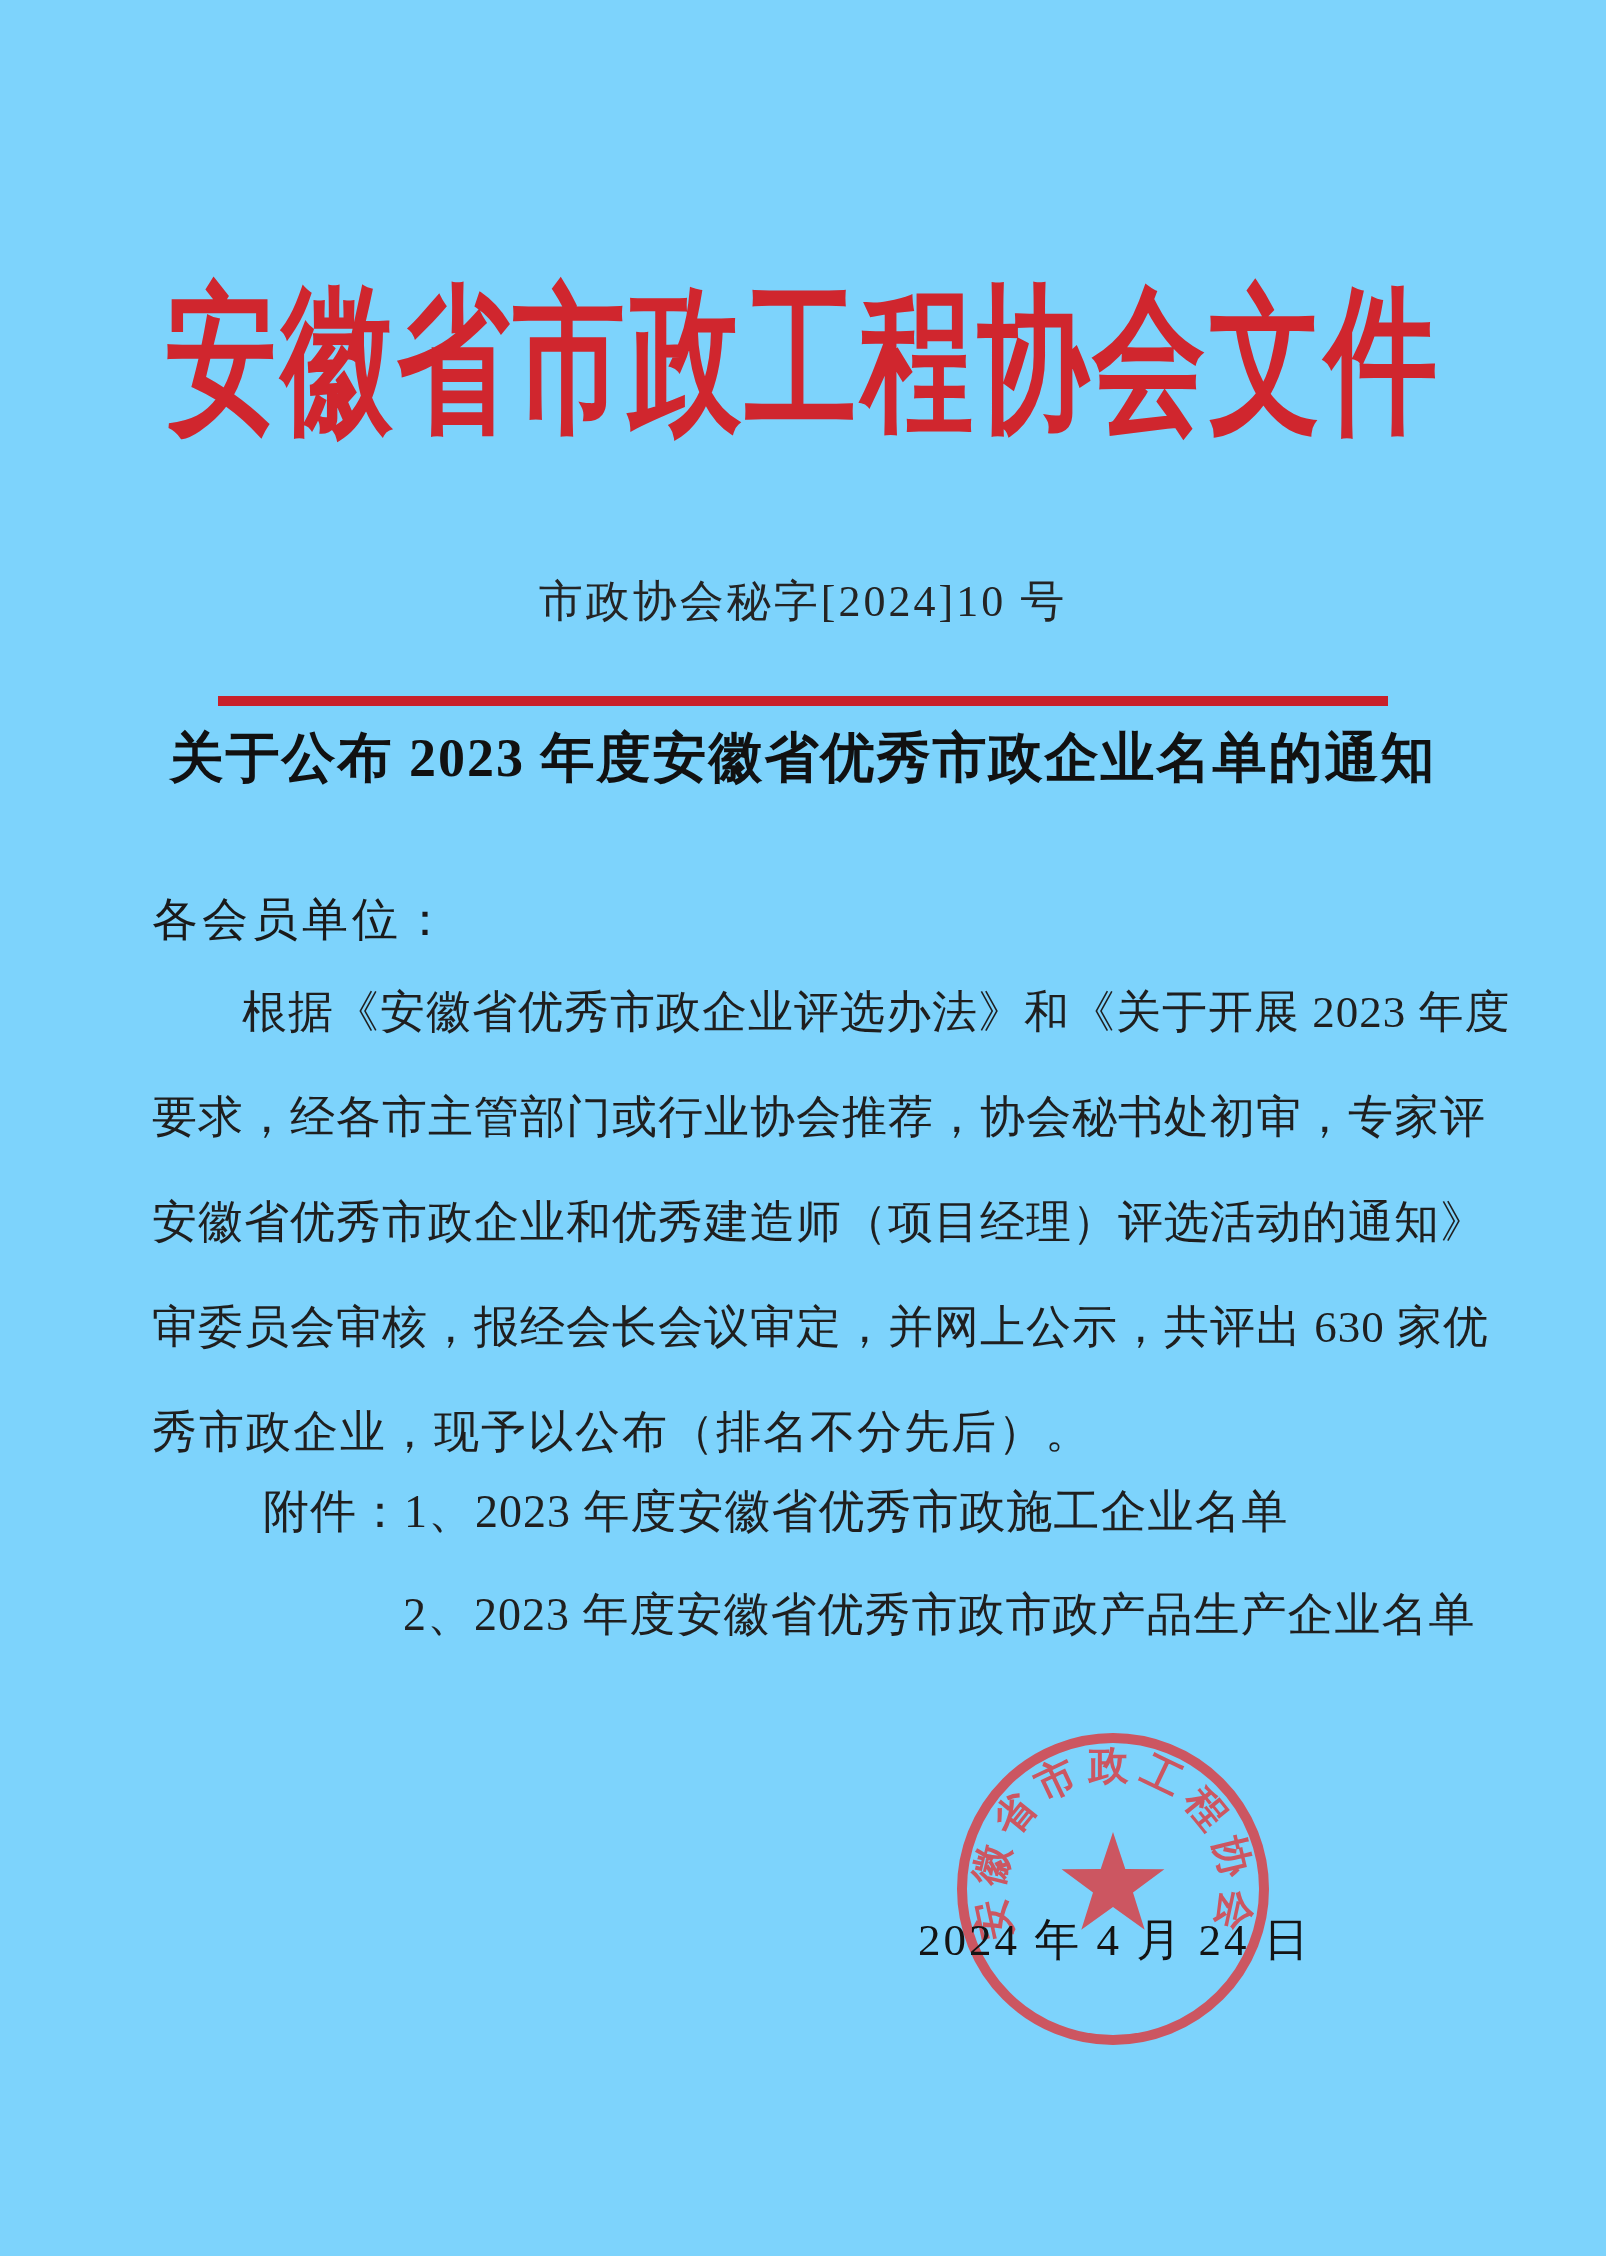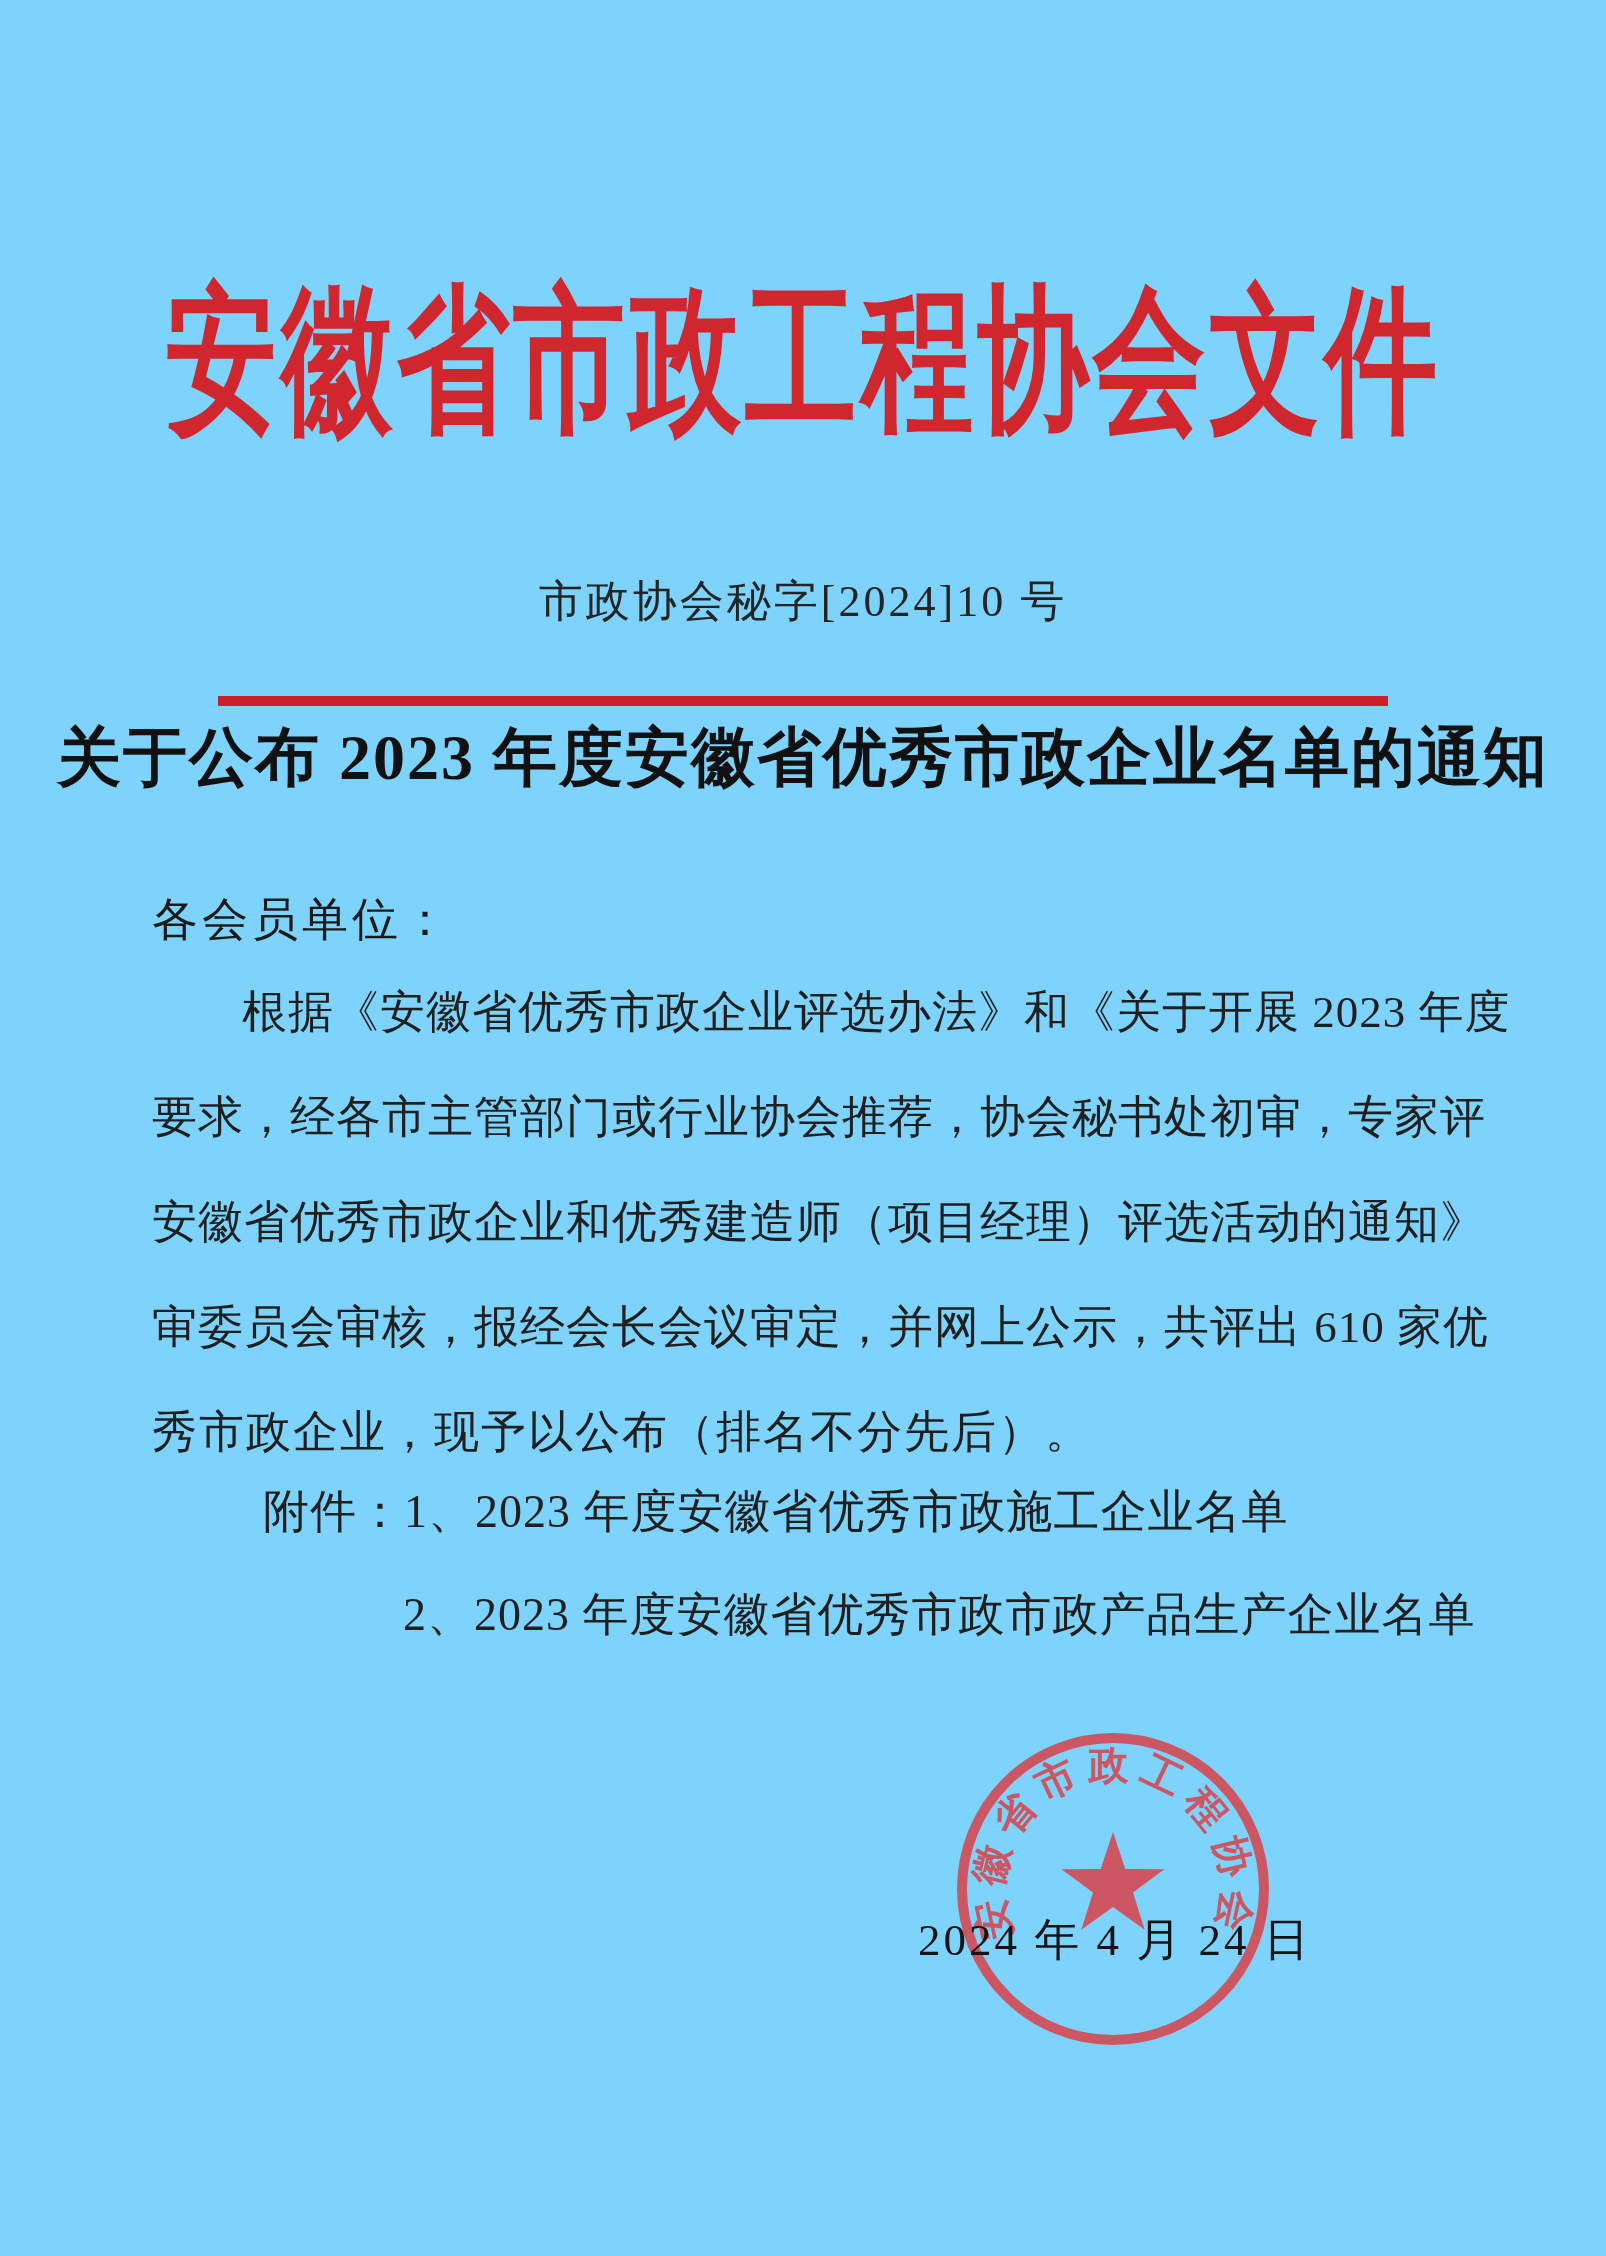--- a/index.html
+++ b/index.html
@@ -30,21 +30,21 @@
     color:#242424;
   }
   .red-rule{
     position:absolute;left:218px;top:696px;
     width:1170px;height:10px;
     background:#c9202a;
   }
   .subject{
     position:absolute;left:0;top:726px;width:1606px;
     text-align:center;
-    font-size:64px;line-height:64px;font-weight:bold;
+    font-size:54px;line-height:64px;font-weight:bold;
     letter-spacing:2px;
     color:#111;
     white-space:nowrap;
   }
   .salutation{
     position:absolute;left:152px;top:894px;
     font-size:46px;line-height:52px;
     letter-spacing:4px;
     color:#1a1a1a;
   }
@@ -93,21 +93,21 @@
   <div class="red-rule"></div>
 
   <div class="subject">关于公布 2023 年度安徽省优秀市政企业名单的通知</div>
 
   <div class="salutation">各会员单位：</div>
 
   <div class="body-block">
     <div class="body-line indent">根据《安徽省优秀市政企业评选办法》和《关于开展 2023 年度</div>
     <div class="body-line">要求，经各市主管部门或行业协会推荐，协会秘书处初审，专家评</div>
     <div class="body-line">安徽省优秀市政企业和优秀建造师（项目经理）评选活动的通知》</div>
-    <div class="body-line">审委员会审核，报经会长会议审定，并网上公示，共评出 610 家优</div>
+    <div class="body-line">审委员会审核，报经会长会议审定，并网上公示，共评出 630 家优</div>
     <div class="body-line last">秀市政企业，现予以公布（排名不分先后）。</div>
   </div>
 
   <div class="attachments">
     <div class="attachment-row"><span class="attachment-label">附件：</span><span>1、2023 年度安徽省优秀市政施工企业名单</span></div>
     <div class="attachment-row cont"><span>2、2023 年度安徽省优秀市政市政产品生产企业名单</span></div>
   </div>
 
   <div class="issue-date">2024 年 4 月 24 日</div>
 

